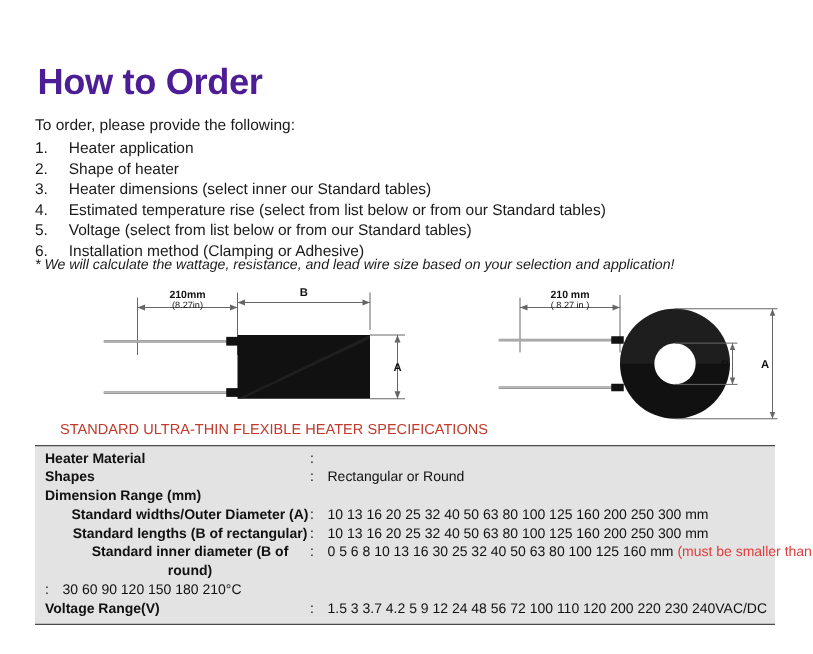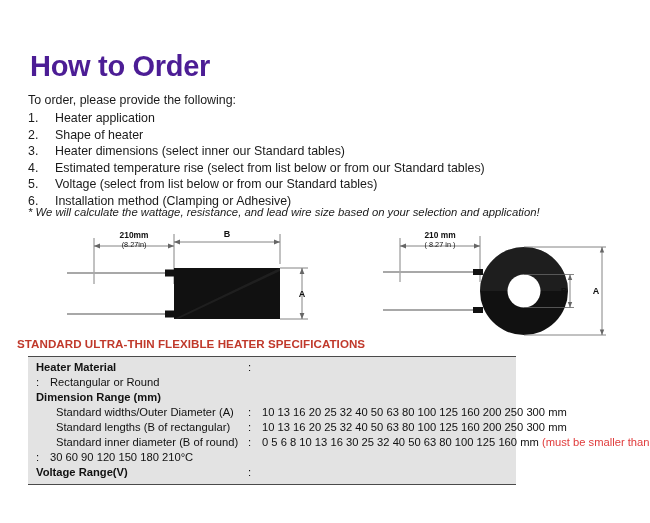--- a/index.html
+++ b/index.html
@@ -56,67 +56,68 @@
     left: 28px;
     top: 206px;
     font-size: 11.3px;
     font-style: italic;
     color: #1a1a1a;
   }
 
   
   .diagram-area {
     position: absolute;
-    left: 0;
+    left: 16px;
     top: 226px;
     width: 595px;
     height: 110px;
   }
   .diagram { position: absolute; top: 0; }
   .diagram svg { display: block; }
 
   
   .spec-title {
     position: absolute;
-    left: 17px;
+    left: 48px;
     top: 337px;
     font-size: 11.6px;
-    font-weight: bold;
+    font-weight: normal;
     color: #c0392b;
     letter-spacing: 0.05px;
   }
 
   .spec-table {
     position: absolute;
     left: 28px;
     top: 356px;
-    width: 488px;
+    width: 592px;
     background: #e3e3e3;
     border-top: 1.6px solid #4a4a4a;
     border-bottom: 1.6px solid #4a4a4a;
     padding: 3px 0 4px 0;
     box-sizing: border-box;
   }
   .spec-row {
     display: flex;
     align-items: baseline;
     font-size: 11.2px;
     line-height: 15px;
     padding: 0 0 0 8px;
   }
   .spec-label {
     flex: 0 0 212px;
     width: 212px;
     font-weight: bold;
     color: #111;
   }
   .spec-row.sub .spec-label {
-    font-weight: normal;
+    font-weight: bold;
     padding-left: 20px;
     box-sizing: border-box;
+    text-align: center;
   }
   .spec-row.heading .spec-label {
     flex: 0 0 auto;
   }
   .spec-colon {
     flex: 0 0 14px;
     width: 14px;
     color: #111;
   }
   .spec-value {
@@ -249,20 +250,21 @@
 <div class="spec-title">STANDARD ULTRA-THIN FLEXIBLE HEATER SPECIFICATIONS</div>
 
 <div class="spec-table">
 
   <div class="spec-row">
     <span class="spec-label">Heater Material</span>
     <span class="spec-colon">:</span>
   </div>
 
   <div class="spec-row">
+    <span class="spec-label">Shapes</span>
     <span class="spec-colon">:</span>
     <span class="spec-value">Rectangular or Round</span>
   </div>
 
   <div class="spec-row heading">
     <span class="spec-label">Dimension Range (mm)</span>
   </div>
 
   <div class="spec-row sub">
     <span class="spec-label">Standard widths/Outer Diameter (A)</span>
@@ -283,15 +285,16 @@
   </div>
 
   <div class="spec-row">
     <span class="spec-colon">:</span>
     <span class="spec-value">30  60  90  120  150  180  210°C</span>
   </div>
 
   <div class="spec-row">
     <span class="spec-label">Voltage Range(V)</span>
     <span class="spec-colon">:</span>
+    <span class="spec-value">1.5  3  3.7  4.2  5  9  12  24  48  56  72  100  110  120  200  220  230  240VAC/DC</span>
   </div>
 
 </div>
 
 </body></html>

